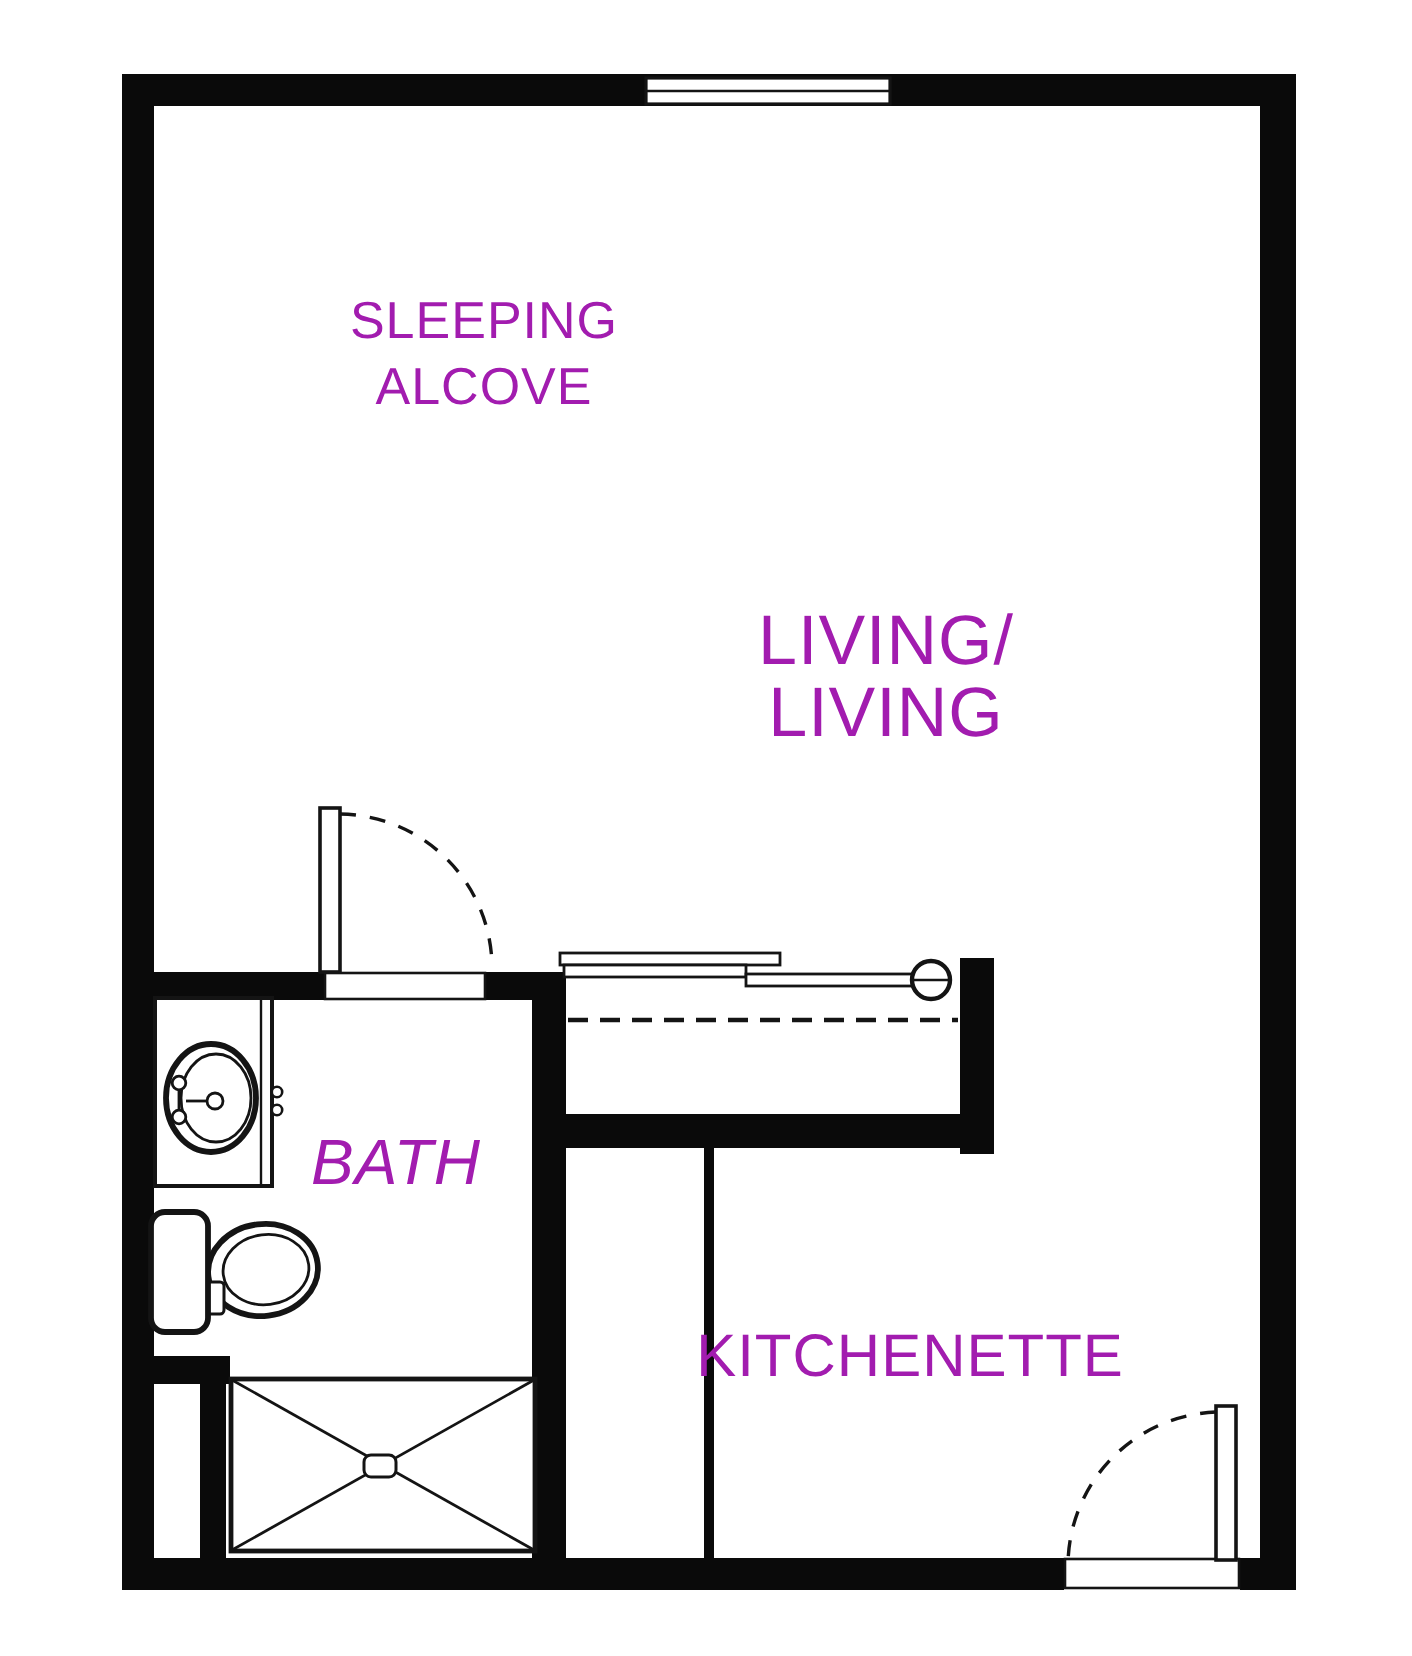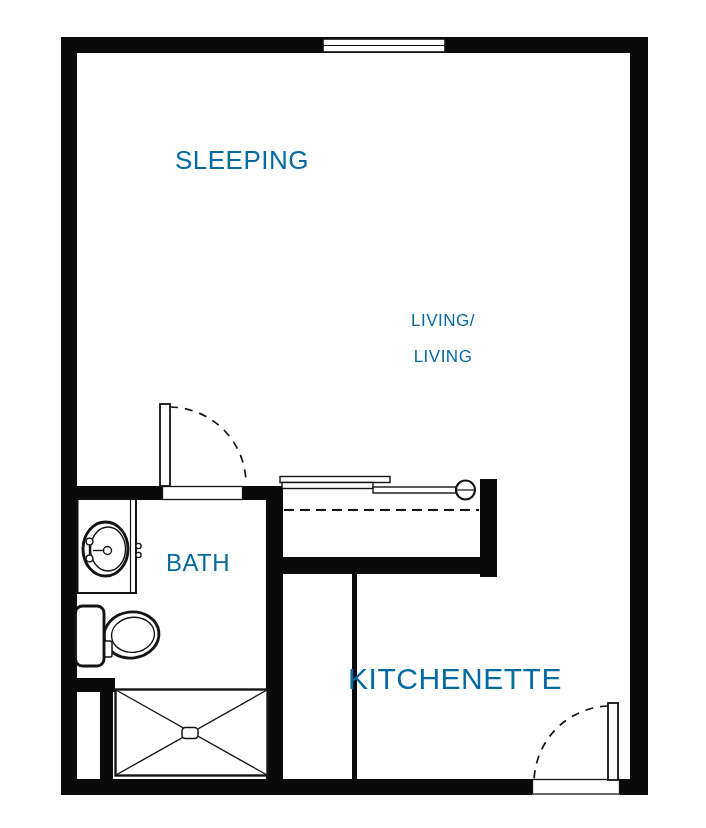--- a/index.html
+++ b/index.html
@@ -7,29 +7,29 @@
     position:relative;
     width:706px;height:828px;
     background:#ffffff;
     font-family:"Liberation Sans", sans-serif;
     overflow:hidden;
   }
   .plan-svg{position:absolute;left:0;top:0;}
   .room-label{
     position:absolute;
     text-align:center;
-    color:#0369a1;
+    color:#a21caf;
     font-weight:400;
     letter-spacing:0.5px;
     white-space:nowrap;
   }
   .room-label .line{display:block;}
   #label-sleeping{left:112px;top:144px;width:260px;font-size:26px;line-height:33px;}
-  #label-living{left:333px;top:303px;width:220px;font-size:17px;line-height:36px;}
-  #label-bath{left:98px;top:549px;width:200px;font-size:24px;line-height:27px;}
+  #label-living{left:333px;top:303px;width:220px;font-size:35px;line-height:36px;}
+  #label-bath{left:98px;top:568px;width:200px;font-size:32px;line-height:27px;font-style:italic;}
   #label-kitchenette{left:345px;top:665px;width:220px;font-size:30px;line-height:28px;}
 </style>
 </head>
 <body>
 
 <div class="canvas">
 
   <svg class="plan-svg" width="706" height="828" viewBox="0 0 706 828">
 
     <g fill="#0a0a0a">
@@ -103,20 +103,21 @@
     <g fill="none" stroke="#141414">
       <rect x="115.5" y="689.5" width="152" height="86" fill="#ffffff" stroke-width="2.4"></rect>
       <line x1="116" y1="690" x2="267" y2="775" stroke-width="1.4"></line>
       <line x1="267" y1="690" x2="116" y2="775" stroke-width="1.4"></line>
       <rect x="182" y="727.5" width="16" height="11" rx="3.5" fill="#ffffff" stroke-width="1.5"></rect>
     </g>
   </svg>
 
   <div class="room-label" id="label-sleeping">
     <span class="line">SLEEPING</span>
+    <span class="line">ALCOVE</span>
   </div>
 
   <div class="room-label" id="label-living">
     <span class="line">LIVING/</span>
     <span class="line">LIVING</span>
   </div>
 
   <div class="room-label" id="label-bath">
     <span class="line">BATH</span>
   </div>

